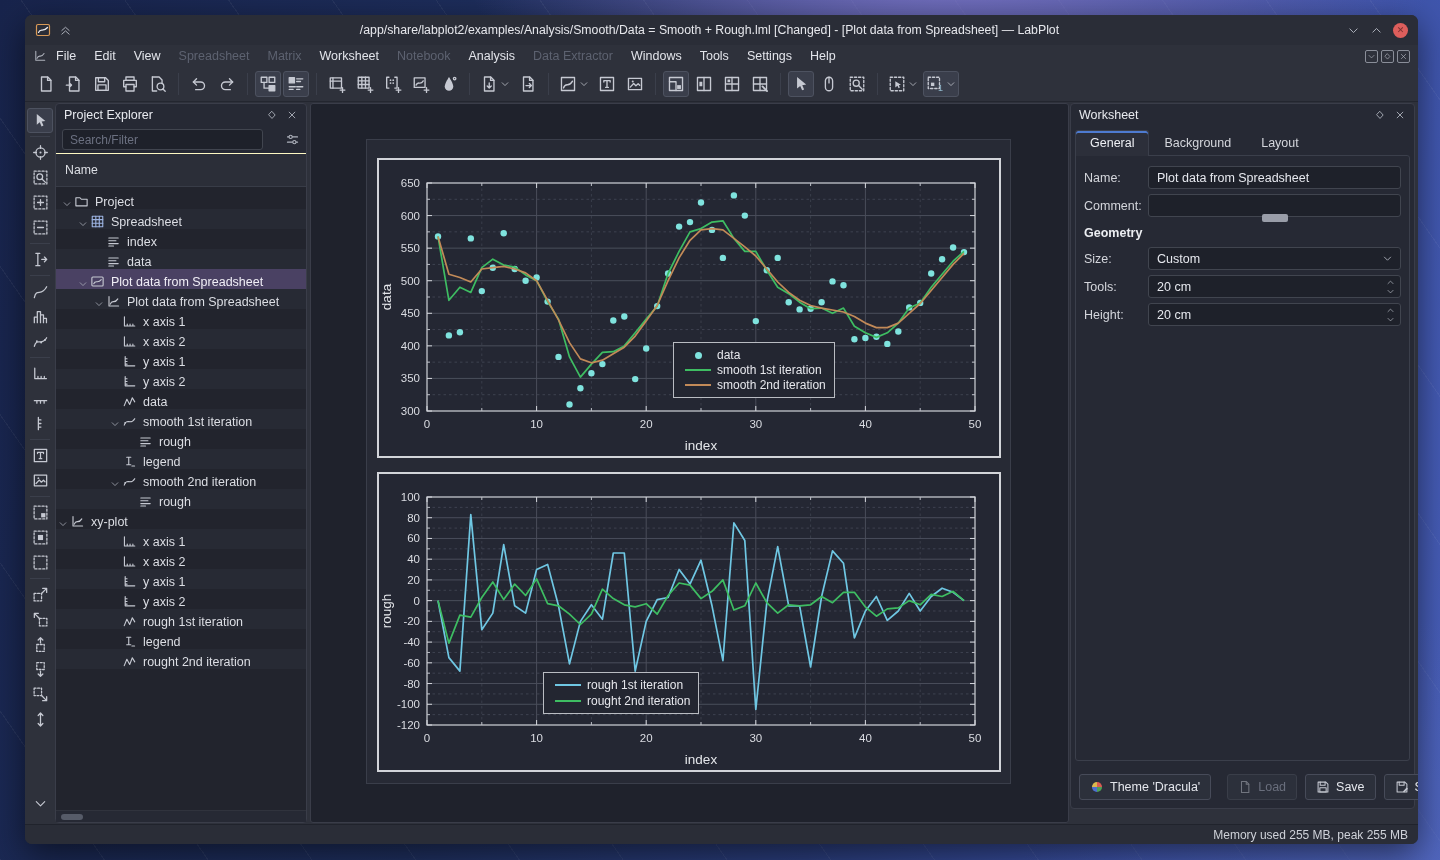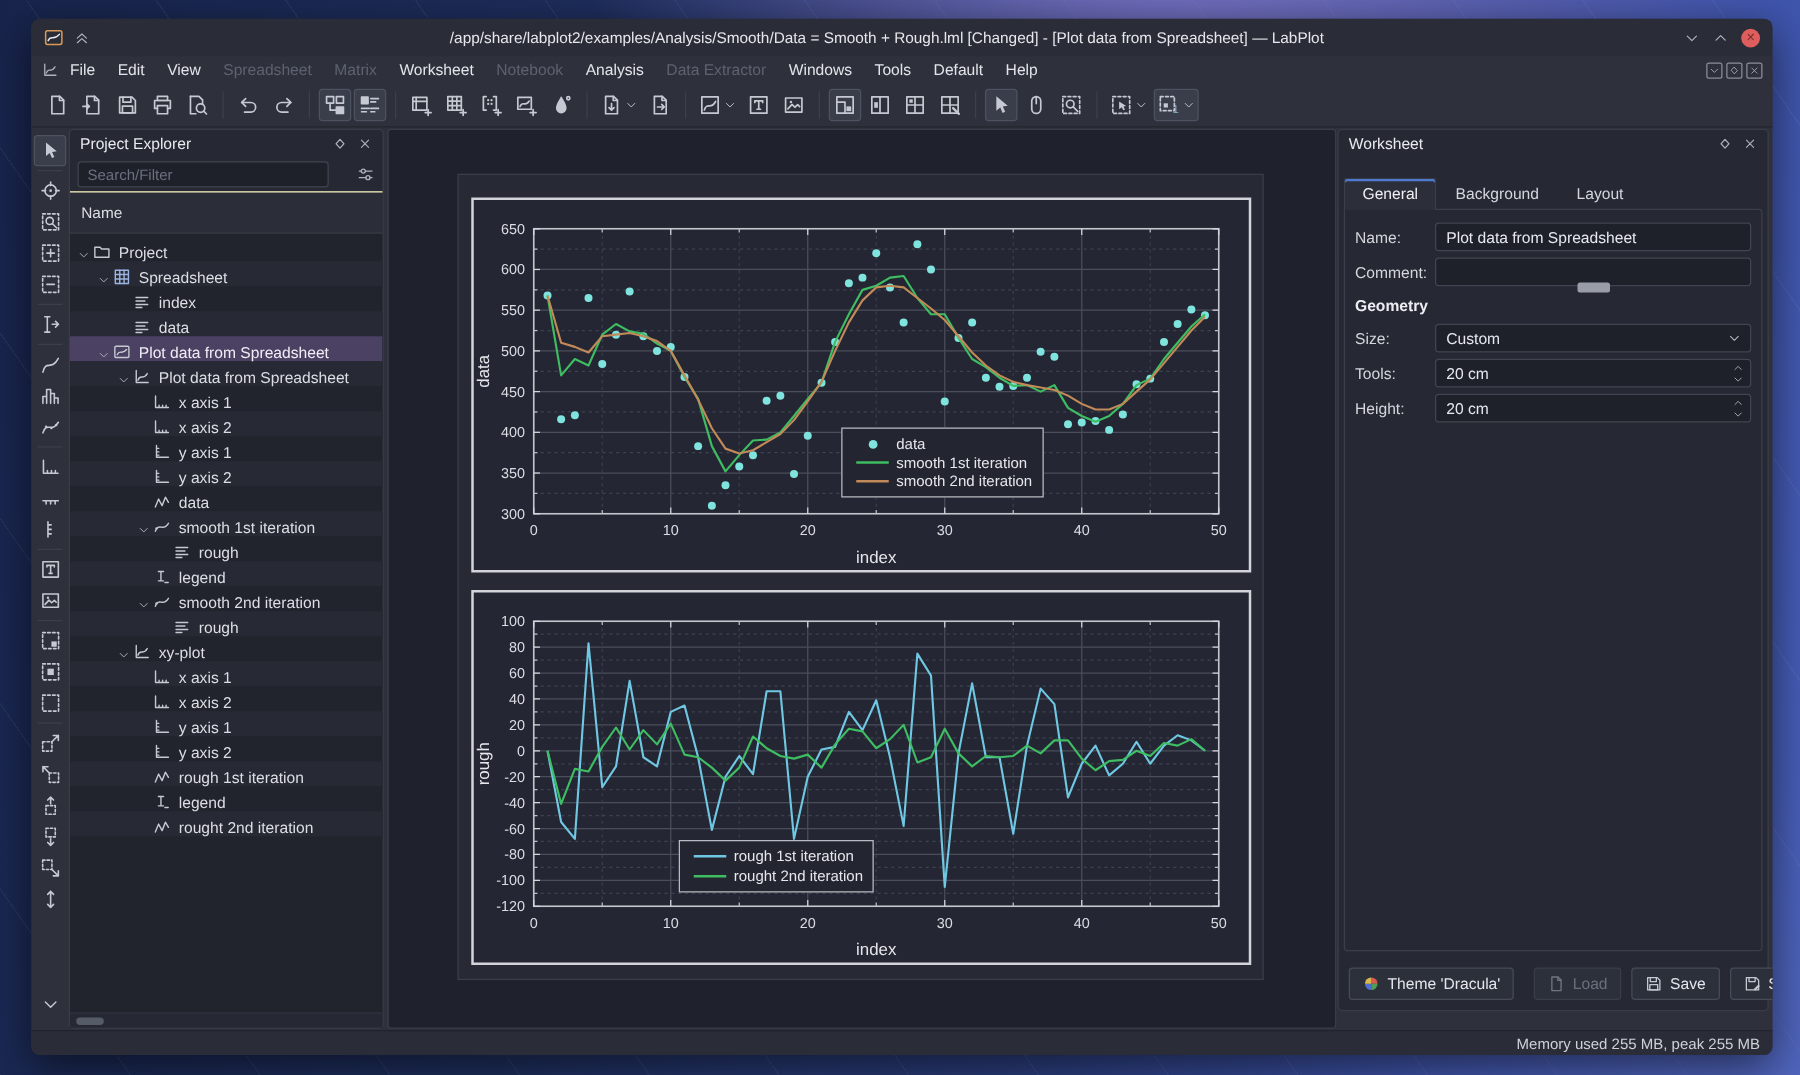--- a/index.html
+++ b/index.html
@@ -61,21 +61,21 @@
 .plot-box{position:absolute;width:624px;height:300px;border:2px solid #d2d4d9;background:#242733}
 .plot-legend{position:absolute;border:1px solid #b9bcc2;background:#232631;padding:5px 9px;display:flex;flex-direction:column;justify-content:center;gap:1px}
 .lg-row{display:flex;align-items:center;height:16px}
 .lg-sw{width:30px;display:flex;align-items:center;justify-content:center;flex:0 0 auto}
 .lg-dot{width:7px;height:7px;border-radius:50%}
 .lg-line{width:26px;height:2px}
 .lg-label{font-size:12px;color:#e6e7ec;margin-left:4px;white-space:nowrap}
 svg text{font-family:"Liberation Sans",sans-serif}
 
 .right-dock{width:345px;flex:0 0 auto;margin:1px 3px 0 0;height:calc(100% - 16px)}
-.tabs{display:flex;padding:0 4px;flex:0 0 auto;margin-top:16px}
+.tabs{display:flex;padding:0 4px;flex:0 0 auto;margin-top:4px}
 .tab{font-size:12.5px;color:#d4d6dc;padding:5px 14px 6px;border:1px solid transparent;border-bottom:none;border-radius:3px 3px 0 0;position:relative}
 .tab.active{background:#2c2f3a;border-color:#3b3f4b;color:#eef0f4;box-shadow:inset 0 2px 0 #4e7bd0}
 .tab-pane{flex:1;border:1px solid #3b3f4b;margin:-1px 4px 6px;border-radius:0 3px 3px 3px;padding:10px 8px;min-height:0}
 .frow{display:flex;align-items:center;margin-bottom:5px}
 .frow label{width:64px;font-size:12.5px;color:#d4d6dc;flex:0 0 auto}
 .field{flex:1;height:23px;background:#1e212a;border:1px solid #41454f;border-radius:3px;color:#e6e8ee;font-size:12.5px;padding:0 8px;display:flex;align-items:center;position:relative;font-family:"Liberation Sans",sans-serif}
 input.field{width:100%}
 .sel-caret{position:absolute;right:7px;color:#b9bdc7;display:flex}
 .spin-btns{position:absolute;right:5px;display:flex;flex-direction:column;gap:0;color:#b9bdc7}
 .spin-btns svg{display:block}
@@ -146,21 +146,21 @@
         <span class="menu-item">Edit</span>
         <span class="menu-item">View</span>
         <span class="menu-item disabled">Spreadsheet</span>
         <span class="menu-item disabled">Matrix</span>
         <span class="menu-item">Worksheet</span>
         <span class="menu-item disabled">Notebook</span>
         <span class="menu-item">Analysis</span>
         <span class="menu-item disabled">Data Extractor</span>
         <span class="menu-item">Windows</span>
         <span class="menu-item">Tools</span>
-        <span class="menu-item">Default</span>
+        <span class="menu-item">Settings</span>
         <span class="menu-item">Help</span>
       </span>
     <span class="mdi-ctls">
       <span class="mdi-btn" id="mdi-min">
           <svg class="ic " viewBox="0 0 16 16" width="9" height="9">
             <g fill="none" stroke="currentColor" stroke-width="1.2" stroke-linecap="round" stroke-linejoin="round">
               <path d="M3.5 6 L8 10.5 L12.5 6"></path>
             </g>
           </svg>
         </span>
@@ -900,21 +900,21 @@
             <span class="exp"></span>
             <span class="t-ic">
               <svg class="ic " viewBox="0 0 16 16" width="15" height="15">
                 <g fill="none" stroke="currentColor" stroke-width="1.2" stroke-linecap="round" stroke-linejoin="round">
                   <path d="M3 4.2 H13 M3 7.2 H10.6 M3 10.2 H13 M3 12.8 H8"></path>
                 </g>
               </svg>
             </span>
             <span>rough</span>
           </div>
-          <div class="tree-row" style="padding-left: 36px;">
+          <div class="tree-row" style="">
             <span class="exp">
               <svg class="ic " viewBox="0 0 16 16" width="10" height="10">
                 <g fill="none" stroke="currentColor" stroke-width="1.2" stroke-linecap="round" stroke-linejoin="round">
                   <path d="M3.5 6 L8 10.5 L12.5 6"></path>
                 </g>
               </svg>
             </span>
             <span class="t-ic">
               <svg class="ic " viewBox="0 0 16 16" width="15" height="15">
                 <g fill="none" stroke="currentColor" stroke-width="1.2" stroke-linecap="round" stroke-linejoin="round">

